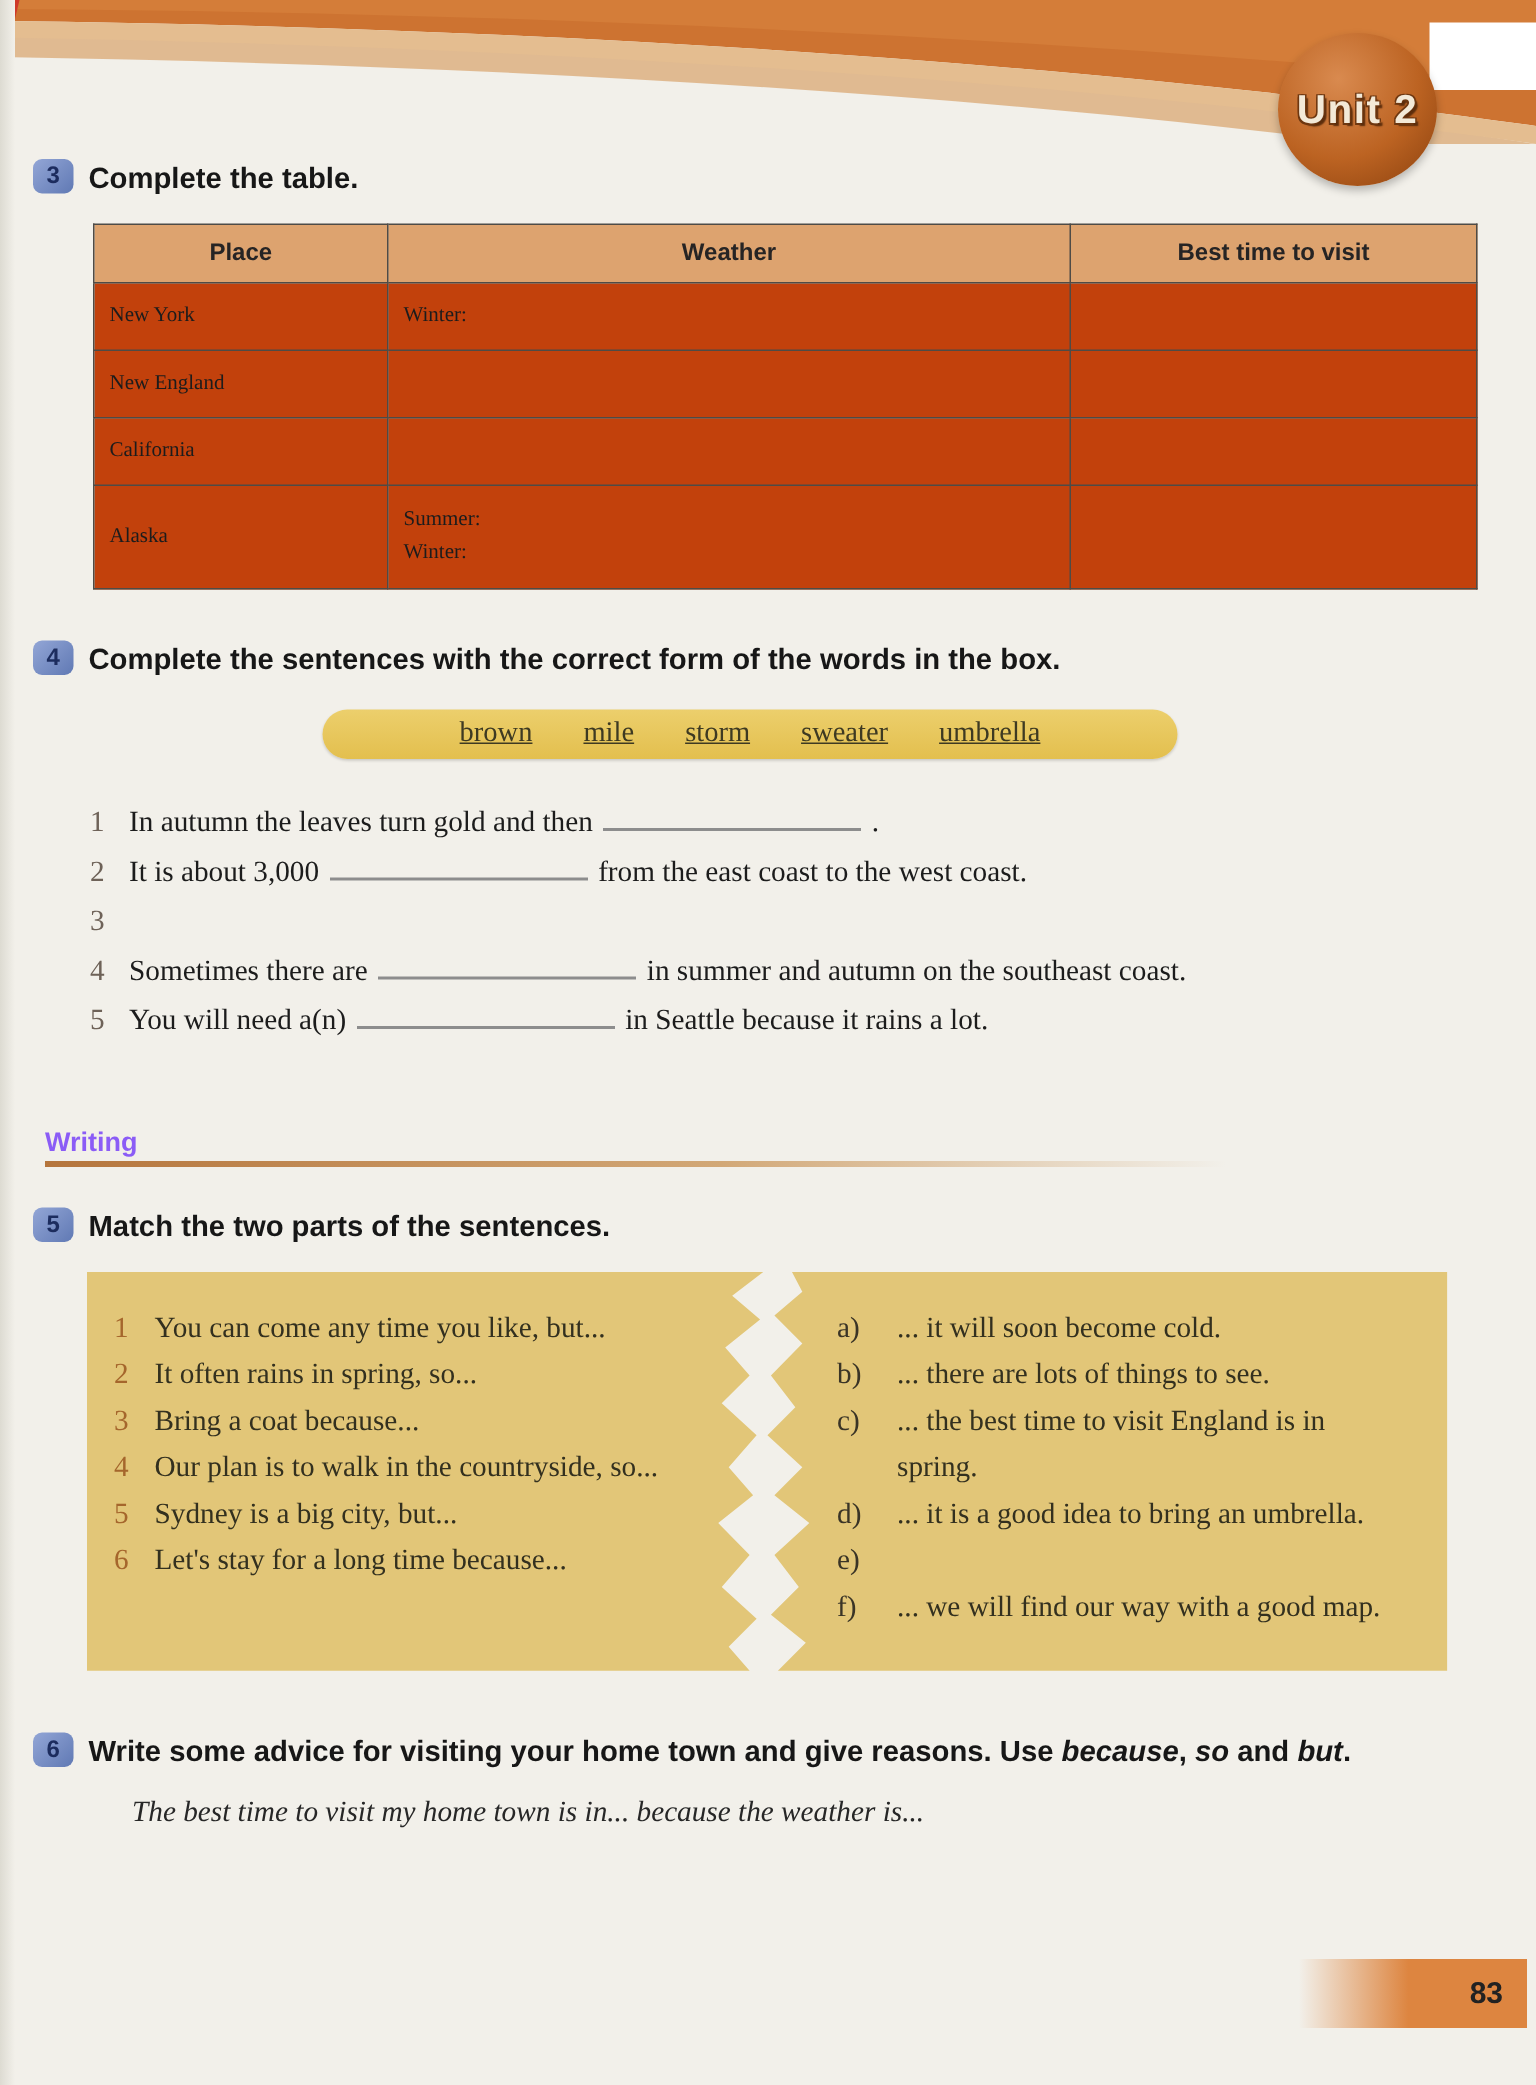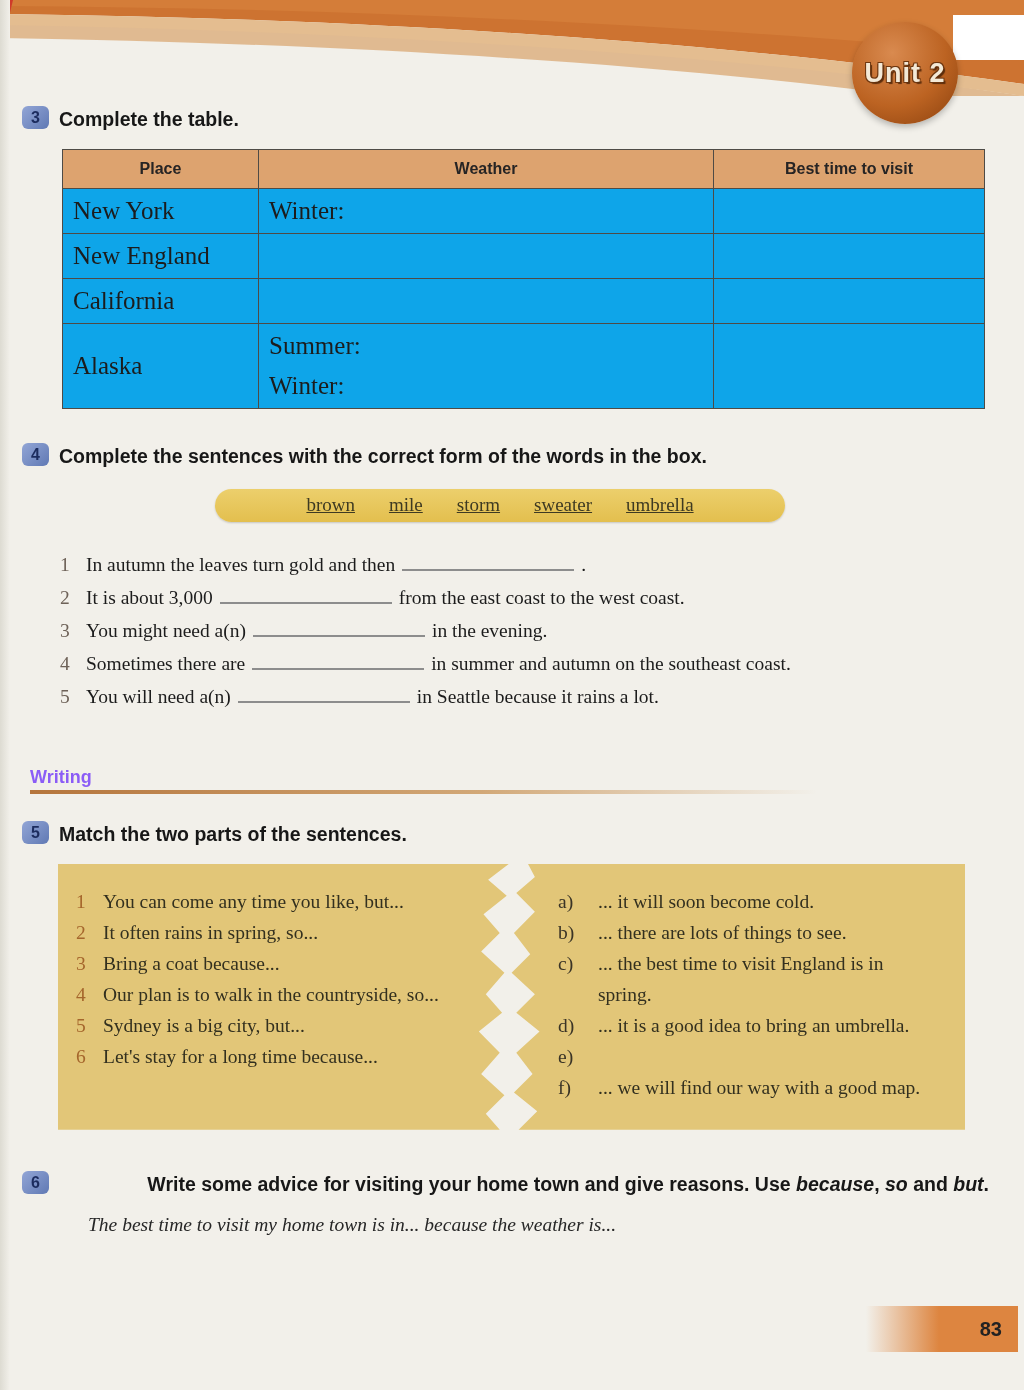--- a/index.html
+++ b/index.html
@@ -25,21 +25,21 @@
   .num-badge{flex:0 0 auto;width:27px;height:23px;margin:1px 10px 0 0;border-radius:6px;
         background:linear-gradient(135deg,#93a6d6,#6079b4);color:#1c2c5e;text-align:center;
         line-height:23px;font-size:16px;font-family:"Liberation Sans", sans-serif;font-weight:bold;}
   .ex-head .t{line-height:1.45;}
 
   
   table.wtable{border-collapse:collapse;margin:16px 0 0 62px;width:913px;table-layout:fixed;}
   .wtable th,.wtable td{border:1.5px solid #4e4b46;vertical-align:middle;}
   .wtable th{background:#dda36f;font-family:"Liberation Sans", sans-serif;font-weight:bold;
         font-size:16px;color:#262424;height:36px;}
-  .wtable td{font-size:25px;padding:2px 10px;background:#0ea5e9;}
+  .wtable td{font-size:14px;padding:2px 10px;background:#c2410c;}
   .wtable .c-place{width:193px;}
   .wtable .c-weather{width:452px;}
   .wtable .c-best{width:268px;}
   .wtable tr.h40 td{height:40px;}
   .wtable tr.h64 td{height:64px;}
   .wline{line-height:1.6;}
 
   
   .word-pill{margin:18px 0 0 215px;width:570px;height:33px;border-radius:17px;
         background:linear-gradient(#eccf6c,#e3bf4e);box-shadow:0 1px 2px rgba(0,0,0,.18);
@@ -68,21 +68,21 @@
                           8.5% 63%,3.5% 56%,7.5% 49%,2.5% 41%,6.5% 34%,3% 26%,7.5% 18%,3.5% 11%,7.5% 5%);}
   .match-list{padding:22px 40px 0 18px;font-size:19.5px;color:#33301f;}
   .torn-right .match-list{padding:22px 26px 0 58px;}
   .match-item{display:flex;line-height:31px;}
   .match-item .n{width:27px;flex:0 0 auto;color:#a5662c;}
   .match-item .l{width:40px;flex:0 0 auto;color:#3a3426;}
   .match-item .txt{flex:1;}
 
   
   .ex6-head{margin-top:40px;}
-  .ex6-head .t{width:930px;text-align:right;}
+  .ex6-head .t{width:930px;}
   .example{margin:16px 0 0 88px;font-style:italic;font-size:19.5px;color:#272727;}
 
   
   .pagenum-bar{position:absolute;top:1306px;right:6px;width:152px;height:46px;
         background:linear-gradient(to right,rgba(224,135,63,0),#dd8540 48%);
         display:flex;align-items:center;justify-content:flex-end;}
   .pagenum-bar span{font-family:"Liberation Sans", sans-serif;font-weight:bold;font-size:20px;
         color:#222;padding-right:16px;}
 </style>
 </head>
@@ -163,21 +163,20 @@
       <div class="sentence">
         <span class="n">1</span>
         <span>In autumn the leaves turn gold and then<span class="blank"></span>.</span>
       </div>
       <div class="sentence">
         <span class="n">2</span>
         <span>It is about 3,000<span class="blank"></span>from the east coast to the west coast.</span>
       </div>
       <div class="sentence">
         <span class="n">3</span>
-        <span>You might need a(n)<span class="blank"></span>in the evening.</span>
       </div>
       <div class="sentence">
         <span class="n">4</span>
         <span>Sometimes there are<span class="blank"></span>in summer and autumn on the southeast coast.</span>
       </div>
       <div class="sentence">
         <span class="n">5</span>
         <span>You will need a(n)<span class="blank"></span>in Seattle because it rains a lot.</span>
       </div>
     </div>

